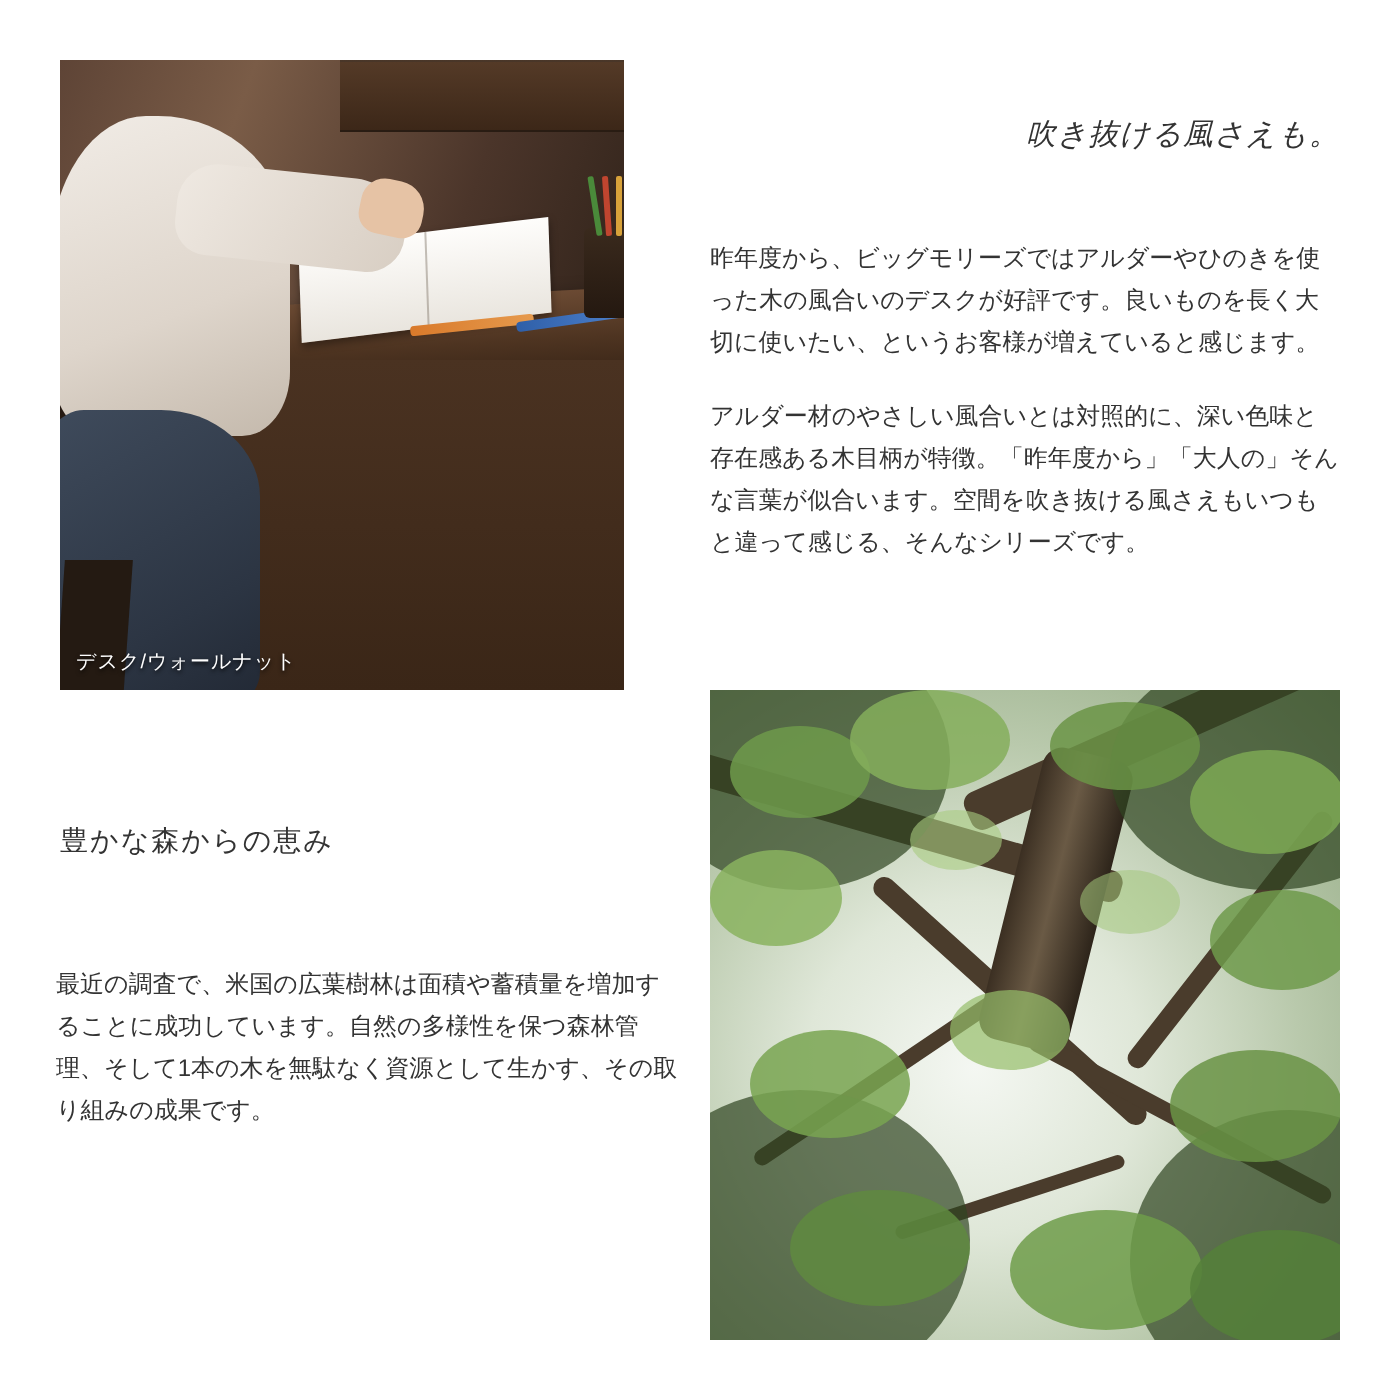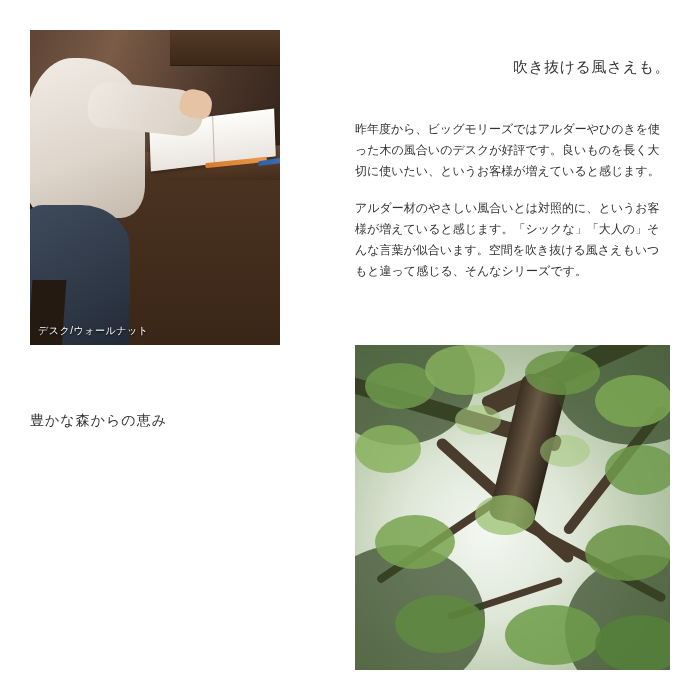--- a/index.html
+++ b/index.html
@@ -19,21 +19,21 @@
     position: relative;
     width: 700px;
     height: 700px;
   }
 
   
   .desk-photo {
     position: absolute;
     left: 30px;
     top: 30px;
-    width: 250px;
+    width: 282px;
     height: 315px;
     overflow: hidden;
     background: #2b1d14;
     text-align: right;
   }
   .desk-photo .wall {
     position: absolute;
     left: 0; top: 0; width: 100%; height: 128px;
     background: linear-gradient(110deg, #5e4436 0%, #7a5c47 30%, #4b352a 70%, #32241b 100%);
   }
@@ -202,20 +202,21 @@
 
   
   .headline {
     position: absolute;
     right: 30px;
     top: 58px;
     font-size: 15px;
     color: #333333;
     letter-spacing: .5px;
     white-space: nowrap;
+    font-style: italic;
   }
 
   
   .right-copy {
     position: absolute;
     left: 355px;
     top: 120px;
     width: 315px;
     font-size: 12px;
     line-height: 1.75;
@@ -325,26 +326,27 @@
     <div class="hand"></div>
     <div class="person-legs"></div>
     <div class="stool"></div>
     <div class="photo-caption">デスク/ウォールナット</div>
   </div>
 
   <div class="headline">吹き抜ける風さえも。</div>
 
   <div class="right-copy">
     <p>昨年度から、ビッグモリーズではアルダーやひのきを使った木の風合いのデスクが好評です。良いものを長く大切に使いたい、というお客様が増えていると感じます。</p>
-    <p>アルダー材のやさしい風合いとは対照的に、というお客様が増えていると感じます。「シックな」「大人の」そんな言葉が似合います。空間を吹き抜ける風さえもいつもと違って感じる、そんなシリーズです。</p>
+    <p>アルダー材のやさしい風合いとは対照的に、深い色味と存在感ある木目柄が特徴。「昨年度から」「大人の」そんな言葉が似合います。空間を吹き抜ける風さえもいつもと違って感じる、そんなシリーズです。</p>
   </div>
 
   <div class="section-heading">豊かな森からの恵み</div>
 
   <div class="left-copy">
+    <p>最近の調査で、米国の広葉樹林は面積や蓄積量を増加することに成功しています。自然の多様性を保つ森林管理、そして1本の木を無駄なく資源として生かす、その取り組みの成果です。</p>
   </div>
 
   <div class="tree-photo">
     <div class="sky"></div>
     <div class="canopy">
       <div class="branch" style="left:-20px; top:60px; width:230px; height:16px; transform:rotate(16deg);"></div>
       <div class="branch" style="left:120px; top:10px; width:210px; height:20px; transform:rotate(-24deg);"></div>
       <div class="branch" style="left:60px; top:150px; width:180px; height:11px; transform:rotate(42deg);"></div>
       <div class="branch" style="left:180px; top:120px; width:160px; height:10px; transform:rotate(-52deg);"></div>
       <div class="branch" style="left:10px; top:190px; width:150px; height:8px; transform:rotate(-34deg);"></div>

